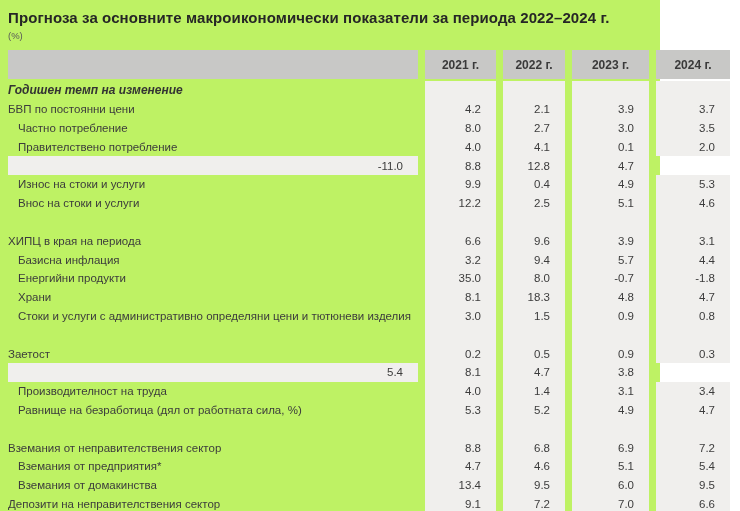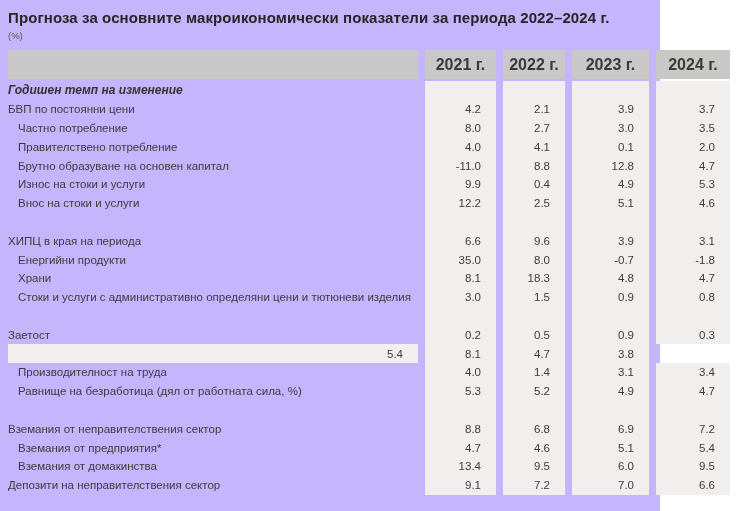--- a/index.html
+++ b/index.html
@@ -1,37 +1,37 @@
 <!DOCTYPE html>
 <html><head>
 <meta charset="utf-8">
 <style>
   * { margin: 0; padding: 0; box-sizing: border-box; }
   html, body { background: #ffffff; }
   body {
     font-family: "Liberation Sans", "DejaVu Sans", sans-serif;
     width: 740px; height: 511px; overflow: hidden;
   }
-  .page { width: 660px; height: 511px; background: #c4b5fd; padding: 8px 10px 0 8px; }
+  .page { width: 660px; height: 511px; background: #bef264; padding: 8px 10px 0 8px; }
   .page-title {
     font-size: 15px; font-weight: bold; color: #262626;
     letter-spacing: 0.1px; line-height: 19px;
   }
   .unit-note { font-size: 9.5px; color: #595959; margin-top: 3px; line-height: 11px; }
 
   .table { width: 722px; margin-top: 9px; }
   .grid-row {
     display: grid;
     grid-template-columns: 1fr 71px 62px 77px 74px;
     column-gap: 7px;
   }
   .thead { height: 29px; }
   .th {
     background: #c8c8c6; display: flex; align-items: center; justify-content: center;
-    font-size: 16px; font-weight: bold; color: #3a3a3a;
+    font-size: 12px; font-weight: bold; color: #3a3a3a;
   }
   .th.label-col { justify-content: flex-start; }
   .tbody { margin-top: 2px; }
   .trow { height: 18.8px; }
   .cell { display: flex; align-items: center; font-size: 11.5px; color: #3c3c3c; }
   .cell.label { padding-left: 0; white-space: nowrap; overflow: hidden; }
   .cell.label.indent { padding-left: 10px; }
   .cell.label.section { font-weight: bold; font-style: italic; font-size: 12px; color: #333; text-align: center; }
   .cell.year {
     background: #f0efed; height: 100%;
@@ -76,21 +76,20 @@
           <div class="cell year">3.5</div>
         </div>
         <div class="grid-row trow">
           <div class="cell label indent">Правителствено потребление</div>
           <div class="cell year">4.0</div>
           <div class="cell year">4.1</div>
           <div class="cell year">0.1</div>
           <div class="cell year">2.0</div>
         </div>
         <div class="grid-row trow">
-          <div class="cell label indent">Брутно образуване на основен капитал</div>
           <div class="cell year">-11.0</div>
           <div class="cell year">8.8</div>
           <div class="cell year">12.8</div>
           <div class="cell year">4.7</div>
         </div>
         <div class="grid-row trow">
           <div class="cell label indent">Износ на стоки и услуги</div>
           <div class="cell year">9.9</div>
           <div class="cell year">0.4</div>
           <div class="cell year">4.9</div>
@@ -111,20 +110,27 @@
           <div class="cell year"></div>
         </div>
         <div class="grid-row trow">
           <div class="cell label">ХИПЦ в края на периода</div>
           <div class="cell year">6.6</div>
           <div class="cell year">9.6</div>
           <div class="cell year">3.9</div>
           <div class="cell year">3.1</div>
         </div>
         <div class="grid-row trow">
+          <div class="cell label indent">Базисна инфлация</div>
+          <div class="cell year">3.2</div>
+          <div class="cell year">9.4</div>
+          <div class="cell year">5.7</div>
+          <div class="cell year">4.4</div>
+        </div>
+        <div class="grid-row trow">
           <div class="cell label indent">Енергийни продукти</div>
           <div class="cell year">35.0</div>
           <div class="cell year">8.0</div>
           <div class="cell year">-0.7</div>
           <div class="cell year">-1.8</div>
         </div>
         <div class="grid-row trow">
           <div class="cell label indent">Храни</div>
           <div class="cell year">8.1</div>
           <div class="cell year">18.3</div>

